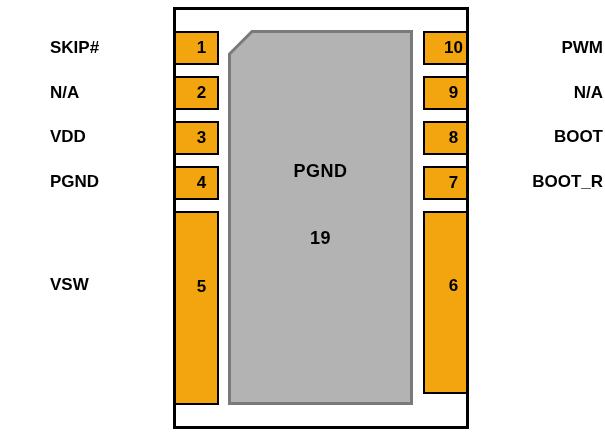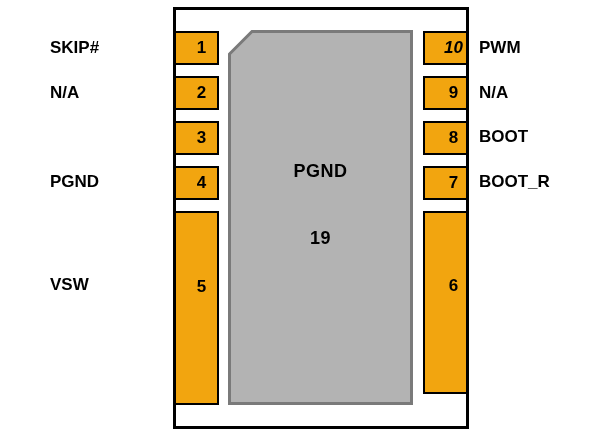--- a/index.html
+++ b/index.html
@@ -59,38 +59,38 @@
   .pin.small span { top: 50%; margin-top: -10px; }
   .pin.left  { left: 174px; }
   .pin.right { left: 423px; }
   .pin.left.small  span { transform: translateX(5px); }
   .pin.right.small span { transform: translateX(8px); }
   .p1  { top: 31px;  height: 34px; }
   .p2  { top: 76px;  height: 34px; }
   .p3  { top: 121px; height: 34px; }
   .p4  { top: 166px; height: 34px; }
   .p5  { top: 211px; height: 194px; }
-  .p10 { top: 31px;  height: 34px; font-style: italic; }
+  .p10 { top: 31px;  height: 34px; }
   .p9  { top: 76px;  height: 34px; }
   .p8  { top: 121px; height: 34px; }
   .p7  { top: 166px; height: 34px; }
   .p6  { top: 211px; height: 183px; }
   .p5 span { top: 64px; transform: translateX(5px); }
   .p6 span { top: 63px; transform: translateX(8px); }
   
   .lbl {
     position: absolute;
     font-weight: bold;
     font-size: 17px;
     color: #000000;
     height: 20px; line-height: 20px;
     white-space: nowrap;
   }
   .lbl.left  { left: 50px;  width: 118px; }
-  .lbl.right { left: 479px; width: 124px; text-align: left; }
+  .lbl.right { left: 479px; width: 124px; text-align: right; }
   .ly1 { top: 38px; }
   .ly2 { top: 83px; }
   .ly3 { top: 127px; }
   .ly4 { top: 172px; }
   .ly5 { top: 275px; }
 </style>
 </head>
 <body>
 
 <div class="canvas">
@@ -130,20 +130,21 @@
   </div>
   <div class="pin right small p7">
     <span>7</span>
   </div>
   <div class="pin right p6">
     <span>6</span>
   </div>
 
   <div class="lbl left ly1">SKIP#</div>
   <div class="lbl left ly2">N/A</div>
+  <div class="lbl left ly3">VDD</div>
   <div class="lbl left ly4">PGND</div>
   <div class="lbl left ly5">VSW</div>
 
   <div class="lbl right ly1">PWM</div>
   <div class="lbl right ly2">N/A</div>
   <div class="lbl right ly3">BOOT</div>
   <div class="lbl right ly4">BOOT_R</div>
 
 </div>
 

